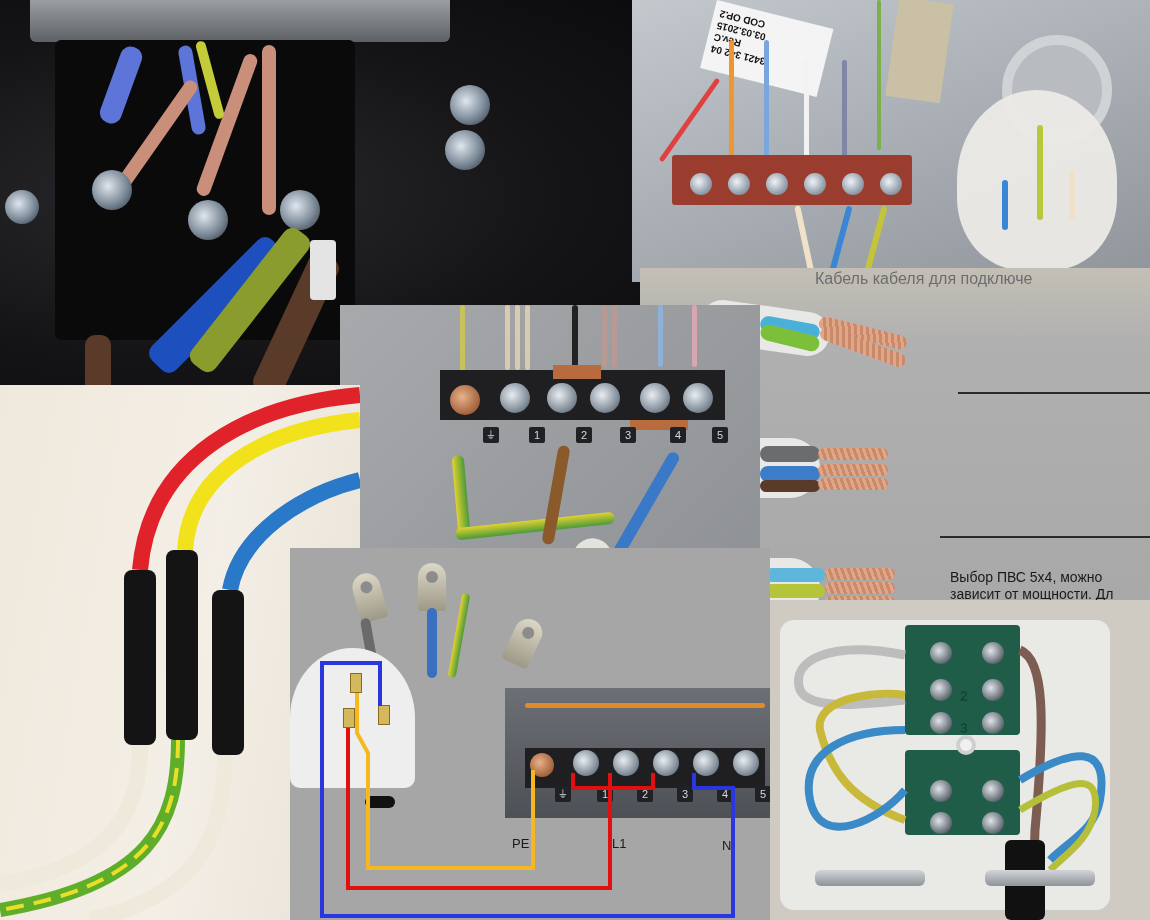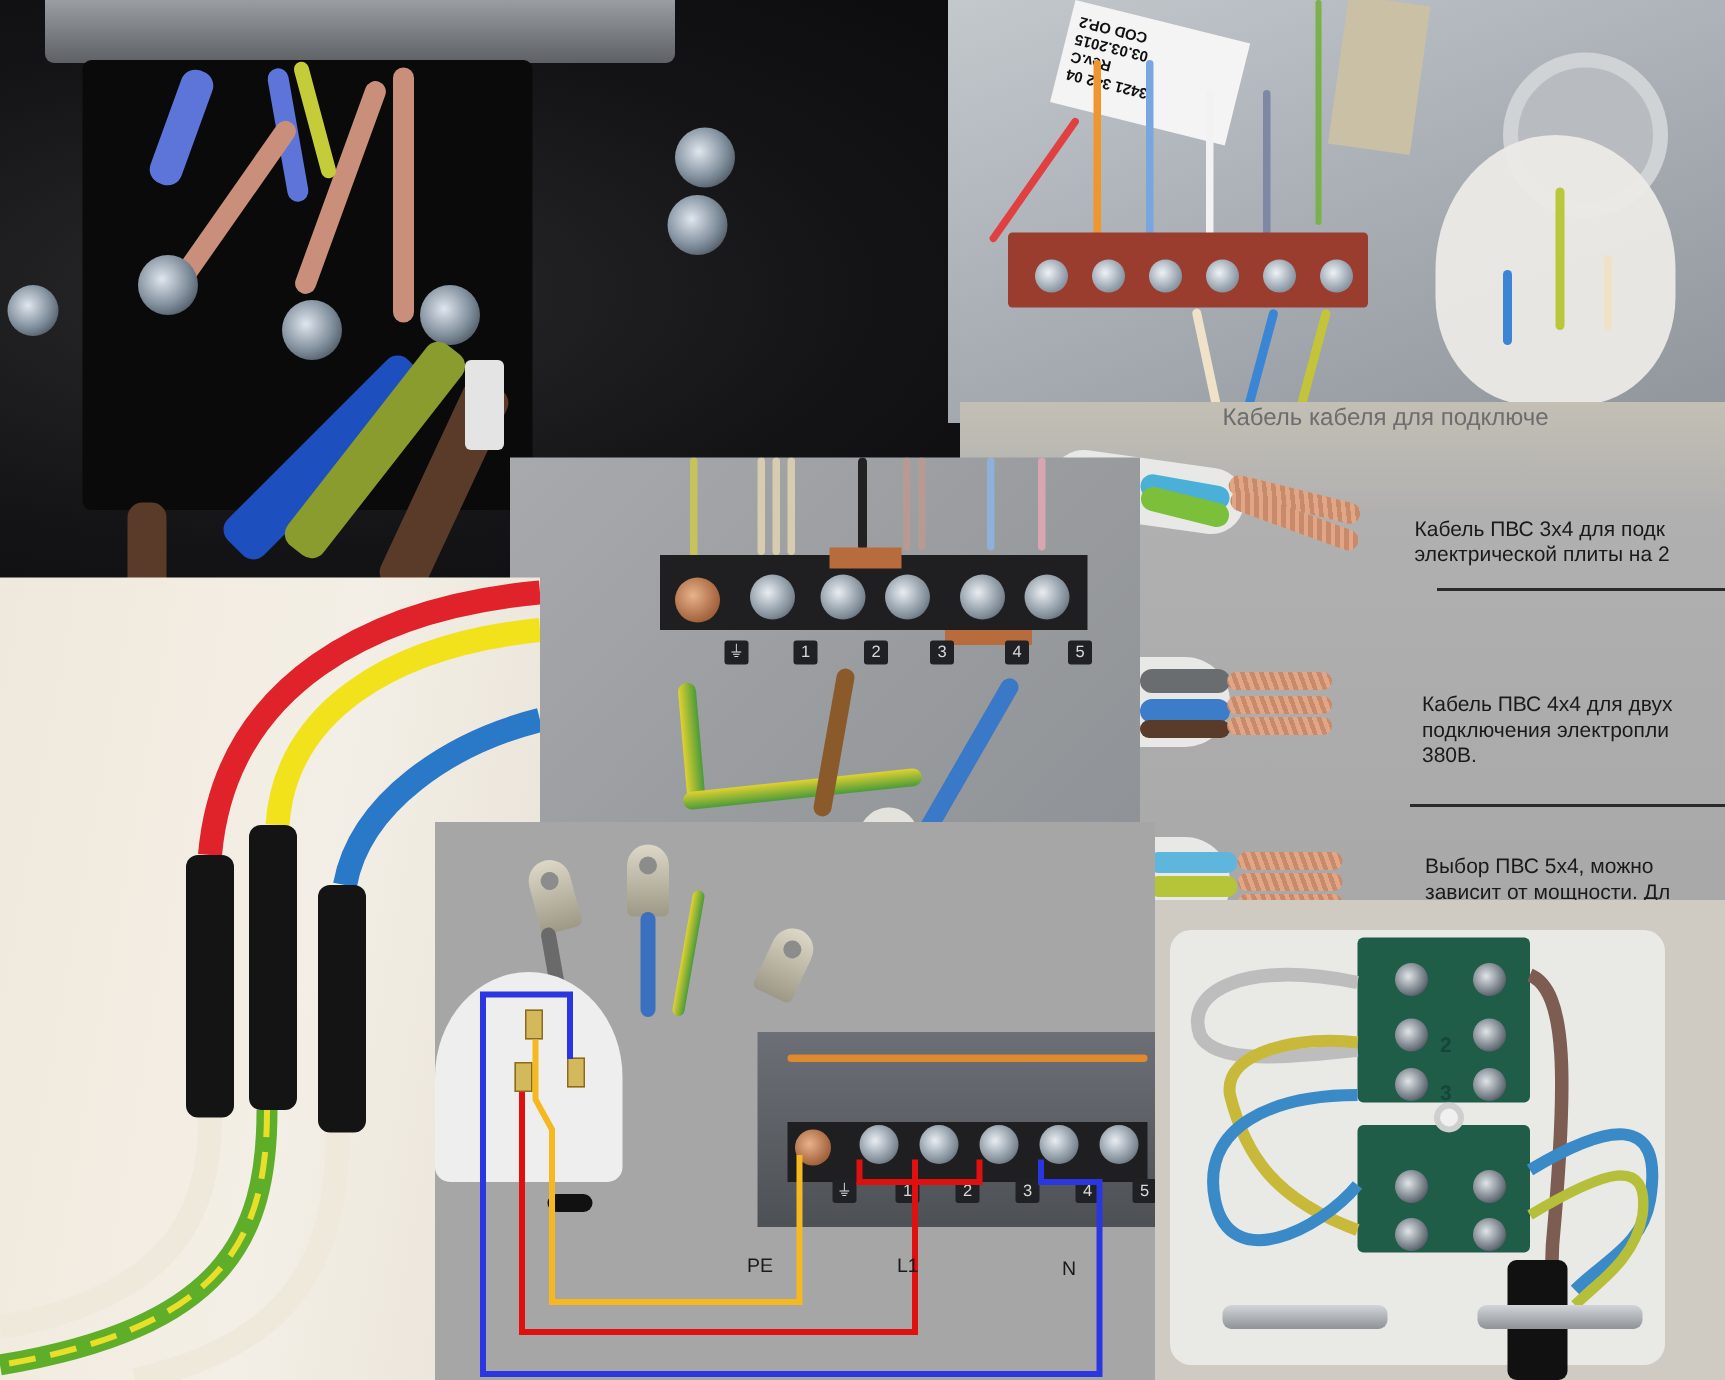--- a/index.html
+++ b/index.html
@@ -64,21 +64,21 @@
 
   
   #p-scheme { left: 290px; top: 548px; width: 480px; height: 372px; background: #a6a6a6; }
   .lug { position: absolute; width: 28px; height: 48px; border-radius: 14px 14px 4px 4px;
     background: linear-gradient(#dcd7c6, #9e9987); }
   .lug::after { content: ""; position: absolute; left: 8px; top: 8px; width: 12px; height: 12px;
     border-radius: 50%; background: #8c8c8c; }
   .socket { position: absolute; left: 0; top: 100px; width: 125px; height: 140px;
     background: #eeeeee; border-radius: 50% 50% 10px 10px; }
   .pin { position: absolute; width: 12px; height: 20px; background: #d4b85c; border: 1px solid #8a6a20; }
-  .sch-label { position: absolute; font-size: 13px; color: #1a1a1a; }
+  .sch-label { position: absolute; font-size: 13px; color: #1a1a1a; margin-left: 14px; }
 
   .inset-terms { position: absolute; left: 215px; top: 140px; width: 265px; height: 130px;
     background: linear-gradient(#6c7076, #4d5156); }
 
   
   #p-jbox { left: 770px; top: 600px; width: 380px; height: 320px; background: #cfcac2; }
   #p-jbox .box { position: absolute; left: 10px; top: 20px; width: 330px; height: 290px;
     background: #e9e9e6; border-radius: 14px; }
   #p-jbox .gblock { position: absolute; background: #1f5d49; border-radius: 4px; }
   #p-jbox .gscrew { position: absolute; width: 22px; height: 22px; border-radius: 50%;
@@ -147,38 +147,29 @@
 </div>
 
 <div class="panel" id="p-right">
   <div class="ann-text ann-faded" style="left:175px;top:2px;font-size:16px;">Кабель кабеля для подключе</div>
 
   <div class="cable" style="left:60px;top:38px;width:130px;height:44px;transform:rotate(8deg);"></div>
   <div class="core" style="left:120px;top:52px;width:60px;height:16px;background:#4bb0d8;transform:rotate(10deg);"></div>
   <div class="core" style="left:120px;top:62px;width:60px;height:16px;background:#7cbf3a;transform:rotate(14deg);"></div>
   <div class="copper" style="left:178px;top:58px;width:90px;height:14px;transform:rotate(14deg);"></div>
   <div class="copper" style="left:178px;top:72px;width:90px;height:14px;transform:rotate(20deg);"></div>
-  <div class="ann-text" style="left:303px;top:76px;">
-    <div>Кабель ПВС 3х4 для подк</div>
-    <div>электрической плиты на 2</div>
-  </div>
   <div class="divider" style="left:318px;top:124px;width:192px;"></div>
 
   <div class="cable" style="left:90px;top:170px;width:90px;height:60px;border-radius:30px;"></div>
   <div class="core" style="left:120px;top:178px;width:60px;height:16px;background:#6a6d70;"></div>
   <div class="core" style="left:120px;top:198px;width:60px;height:16px;background:#3d7cc8;"></div>
   <div class="core" style="left:120px;top:212px;width:60px;height:12px;background:#5a3a28;"></div>
   <div class="copper" style="left:178px;top:180px;width:70px;height:12px;"></div>
   <div class="copper" style="left:178px;top:196px;width:70px;height:12px;"></div>
   <div class="copper" style="left:178px;top:210px;width:70px;height:12px;"></div>
-  <div class="ann-text" style="left:308px;top:193px;">
-    <div>Кабель ПВС 4х4 для двух</div>
-    <div>подключения электропли</div>
-    <div>380В.</div>
-  </div>
   <div class="divider" style="left:300px;top:268px;width:210px;"></div>
 
   <div class="cable" style="left:100px;top:290px;width:80px;height:62px;border-radius:30px;"></div>
   <div class="core" style="left:125px;top:300px;width:60px;height:14px;background:#5fb6dc;"></div>
   <div class="core" style="left:125px;top:316px;width:60px;height:14px;background:#b6c43a;"></div>
   <div class="copper" style="left:185px;top:300px;width:70px;height:12px;"></div>
   <div class="copper" style="left:185px;top:314px;width:70px;height:12px;"></div>
   <div class="copper" style="left:185px;top:328px;width:70px;height:12px;"></div>
   <div class="ann-text" style="left:310px;top:301px;">
     <div>Выбор ПВС 5х4, можно</div>

